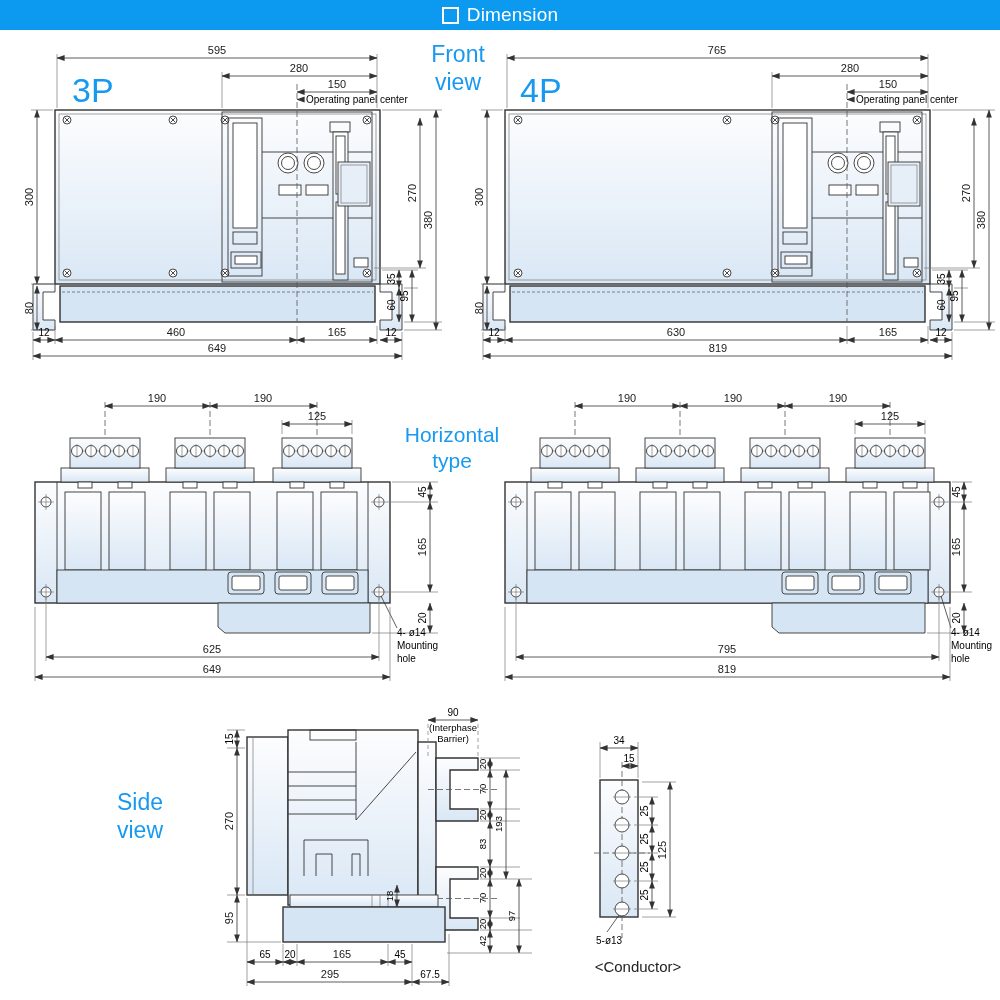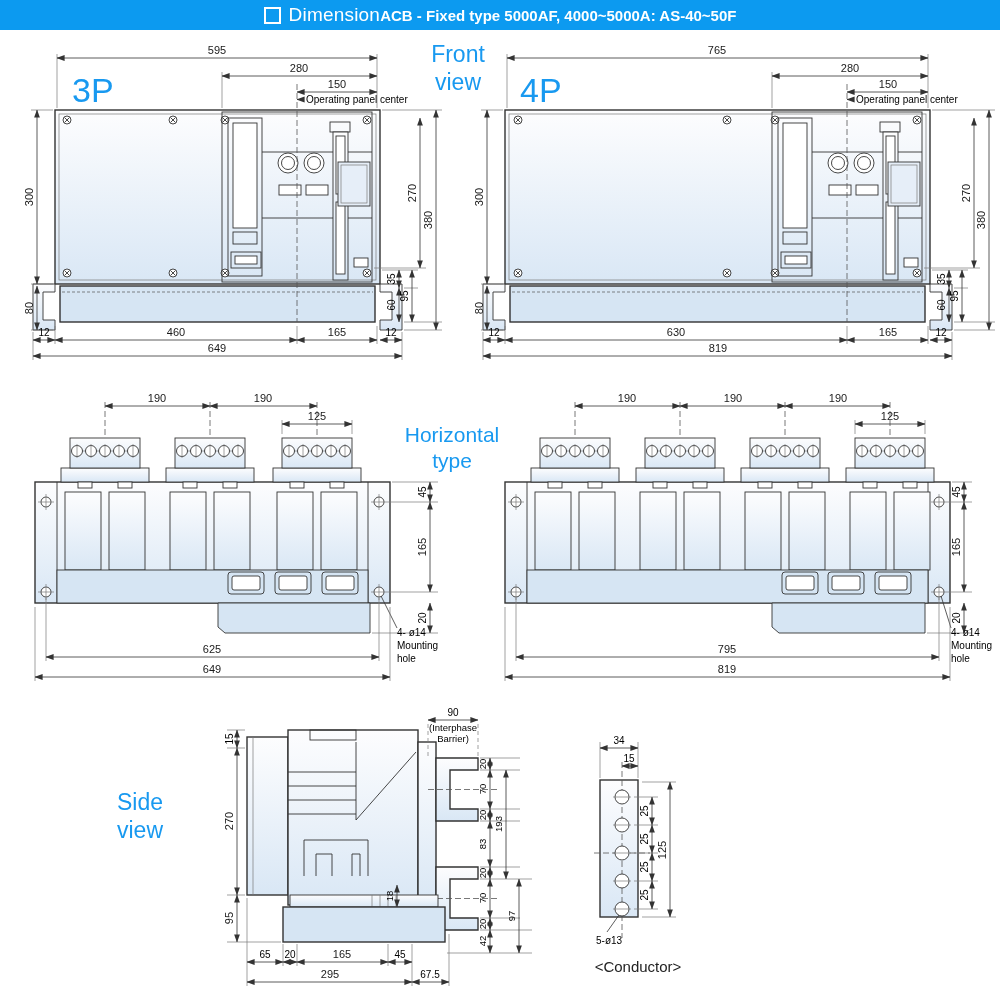--- a/index.html
+++ b/index.html
@@ -32,21 +32,20 @@
   .cond{font-size:15px;fill:#222;}
 </style>
 </head>
 <body>
 
 <div class="header">
   <div class="header-left">
     <span class="hdr-icon"></span>
     <span class="hdr-title">Dimension</span>
   </div>
-  <div class="hdr-sub">ACB - Fixed type 5000AF, 4000~5000A: AS-40~50F</div>
 </div>
 
 <svg width="1000" height="970" viewBox="0 0 1000 970">
 <defs>
   <marker id="ar" viewBox="0 0 10 10" refX="9.5" refY="5" markerWidth="8" markerHeight="8" markerUnits="userSpaceOnUse" orient="auto-start-reverse">
     <path d="M0,1.4 L10,5 L0,8.6 z" fill="#333"></path>
   </marker>
   <linearGradient id="gFace" x1="0" y1="0" x2="0" y2="1">
     <stop offset="0" stop-color="#fdfdfe"></stop>
         <stop offset="1" stop-color="#d9e7f5"></stop>

